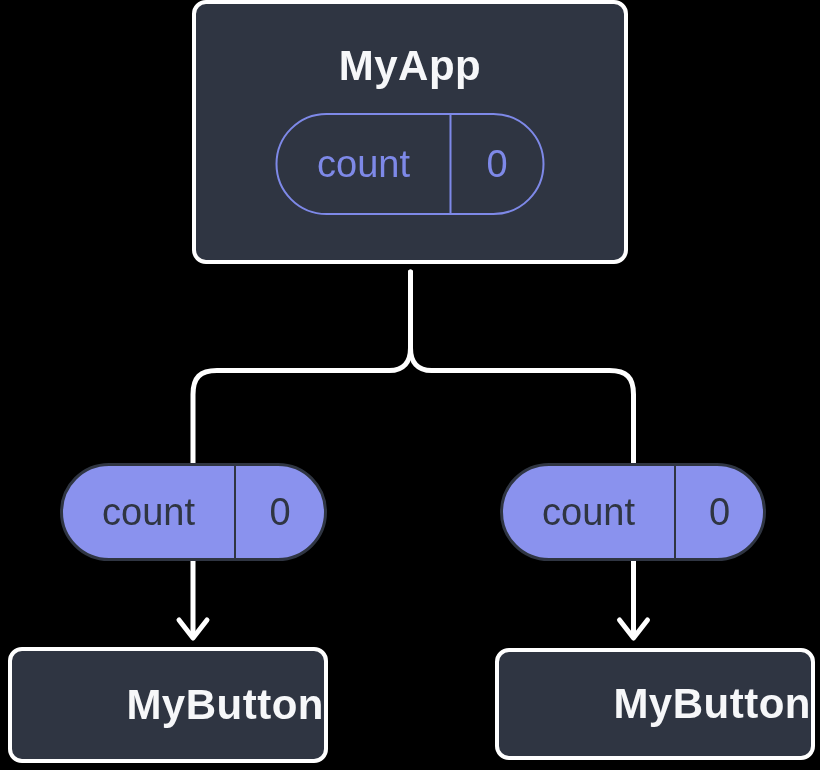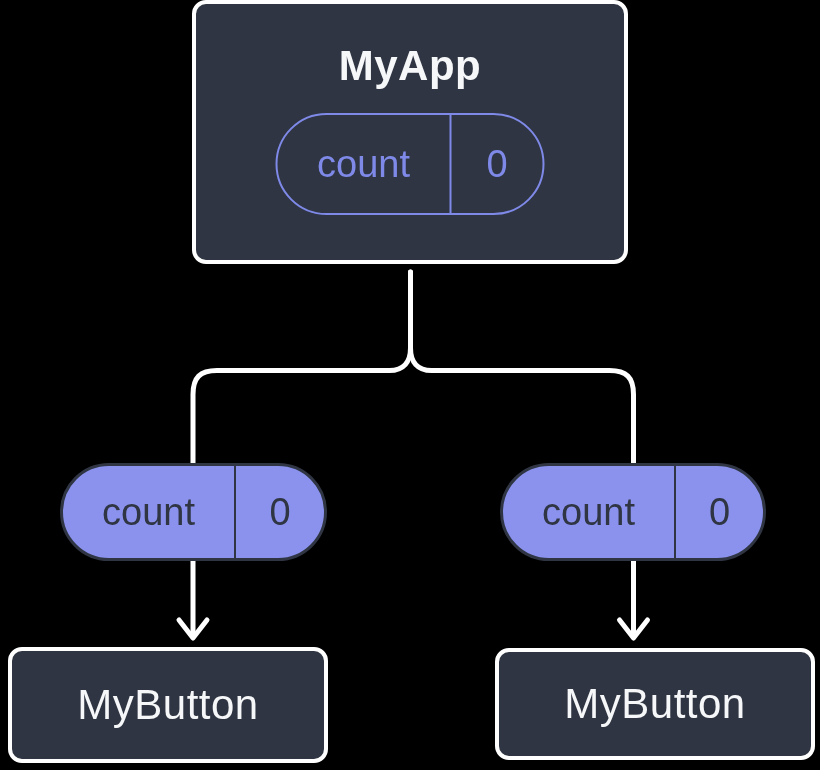--- a/index.html
+++ b/index.html
@@ -97,23 +97,23 @@
   }
   .pill-solid .cell.label {
     width: 173px;
     border-right: 2.5px solid #2F3542;
   }
   .pill-left  { left: 60px;  top: 463px; width: 267px; }
   .pill-right { left: 500px; top: 463px; width: 266px; }
   .child-node {
     display: flex;
     align-items: center;
-    justify-content: center;
+    justify-content: flex-end;
     font-size: 42px;
-    font-weight: 400;
+    font-weight: 700;
     letter-spacing: 0.5px;
   }
   .child-left  { left: 8px;   top: 647px; width: 320px; height: 116px; }
   .child-right { left: 495px; top: 648px; width: 320px; height: 112px; }
 </style>
 </head>
 <body>
 
 <div class="canvas">
 

